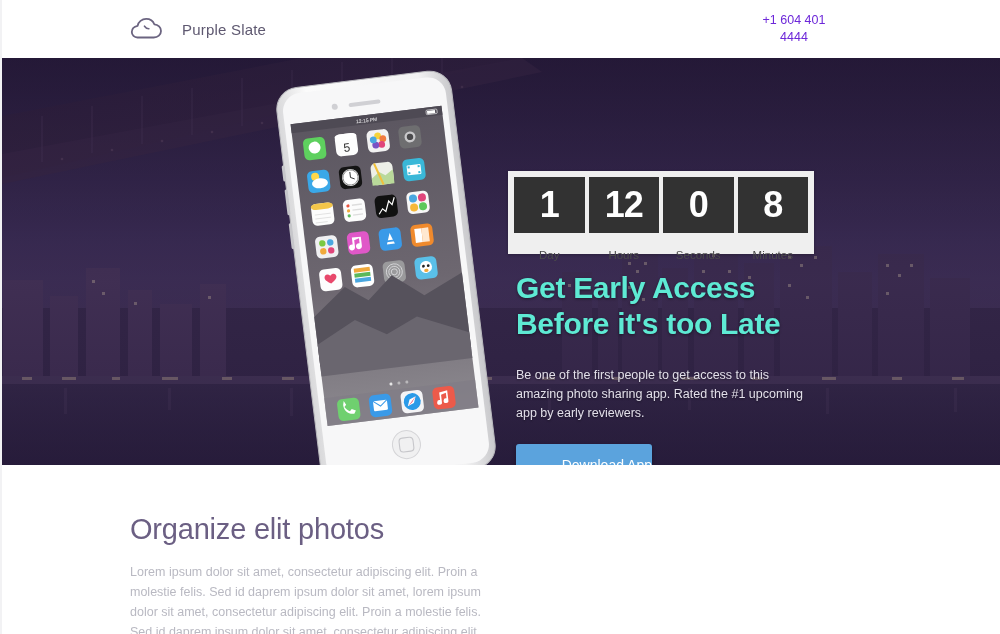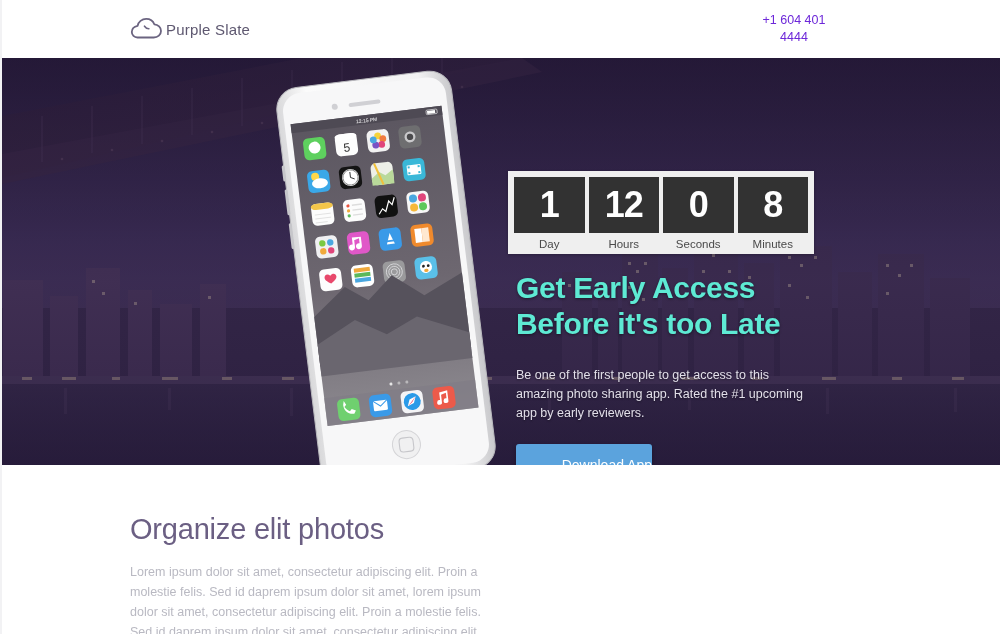--- a/index.html
+++ b/index.html
@@ -10,21 +10,21 @@
     overflow: hidden;
   }
   .page { position: relative; width: 1000px; height: 634px; background:#fff;
           border-left: 2px solid #f2f2f4; border-right: 2px solid #f2f2f4; }
 
   
   .header {
     position: absolute; top: 0; left: 0; width: 1000px; height: 58px;
     background: #ffffff; display: flex; align-items: center;
   }
-  .brand { position: absolute; left: 128px; top: 17px; display: flex; align-items: center; gap: 2px; }
+  .brand { position: absolute; left: 128px; top: 17px; display: flex; align-items: center; gap: 18px; }
   .cloud-icon { width: 34px; height: 24px; display:block; }
   .brand-name { font-size: 15px; color: #5e5870; letter-spacing: .2px; font-weight: 400; }
   .phone-wrap { position: absolute; right: 148px; top: 12px; width: 120px; text-align: center; }
   .phone-line { font-size: 12.5px; color: #6d28d9; line-height: 17px; }
 
   
   .hero {
     position: absolute; top: 58px; left: 0; width: 1000px; height: 407px;
     overflow: hidden; background: #2a1f3d;
   }
@@ -40,21 +40,21 @@
     position: absolute; left: 506px; top: 113px; width: 306px; height: 83px;
     background: #efefef; padding: 6px 6px 0 6px;
     box-shadow: 0 1px 3px rgba(0,0,0,.25);
   }
   .cd-row { display: flex; gap: 4px; }
   .cd-cell { width: 72px; }
   .cd-box {
     height: 56px; background: #323232; display: flex; align-items: center; justify-content: center;
   }
   .cd-num { font-size: 36px; color: #ffffff; font-weight: 700; line-height: 1; letter-spacing: -1px; }
-  .cd-label { text-align: center; font-size: 11.5px; color: #4a4a4a; padding-top: 5px; }
+  .cd-label { text-align: center; font-size: 11.5px; color: #4a4a4a; padding-top: 16px; }
 
   
   .hero-copy { position: absolute; left: 514px; top: 212px; width: 310px; }
   .hero-title {
     font-size: 30px; line-height: 36px; color: #5eead4; font-weight: 700;
     letter-spacing: -.3px; text-shadow: 0 1px 3px rgba(0,0,0,.45);
   }
   .hero-sub {
     margin-top: 24px; font-size: 12.5px; line-height: 19px; color: #e2dfe9; width: 288px;
     text-shadow: 0 1px 2px rgba(0,0,0,.4);

